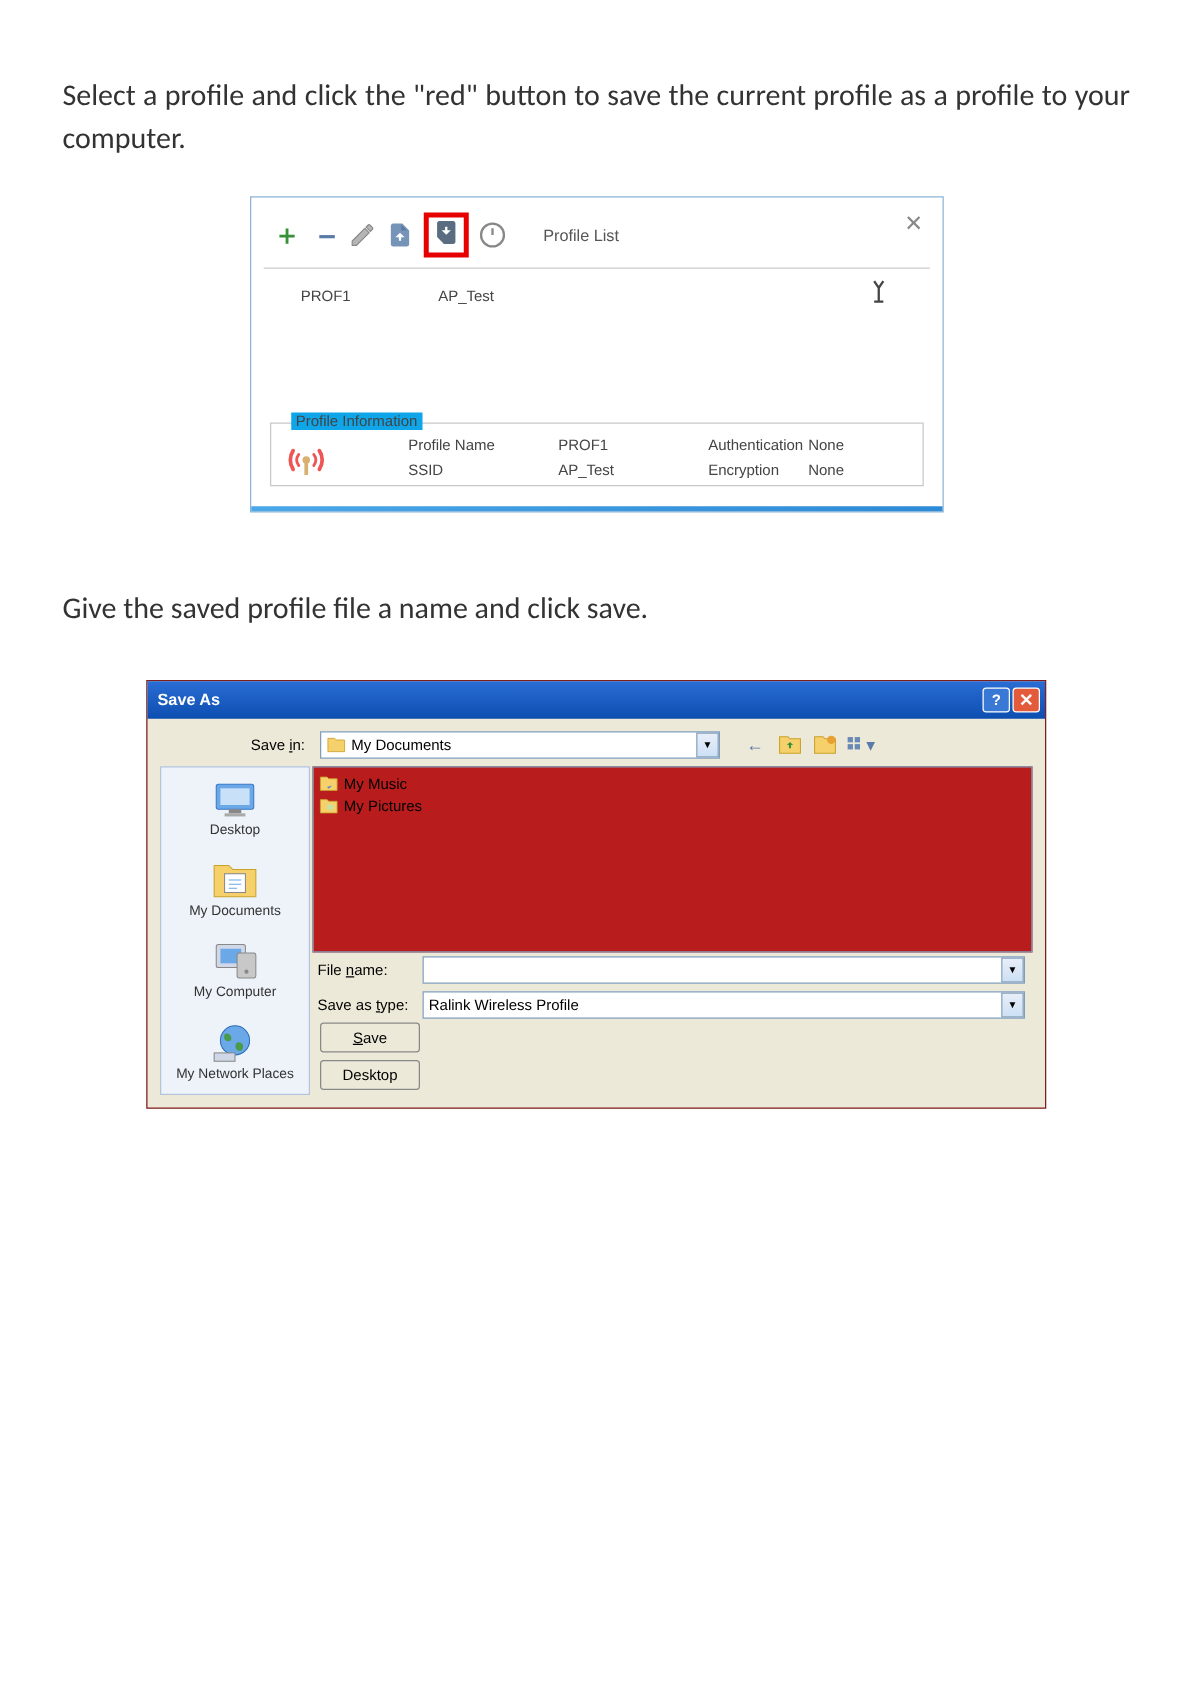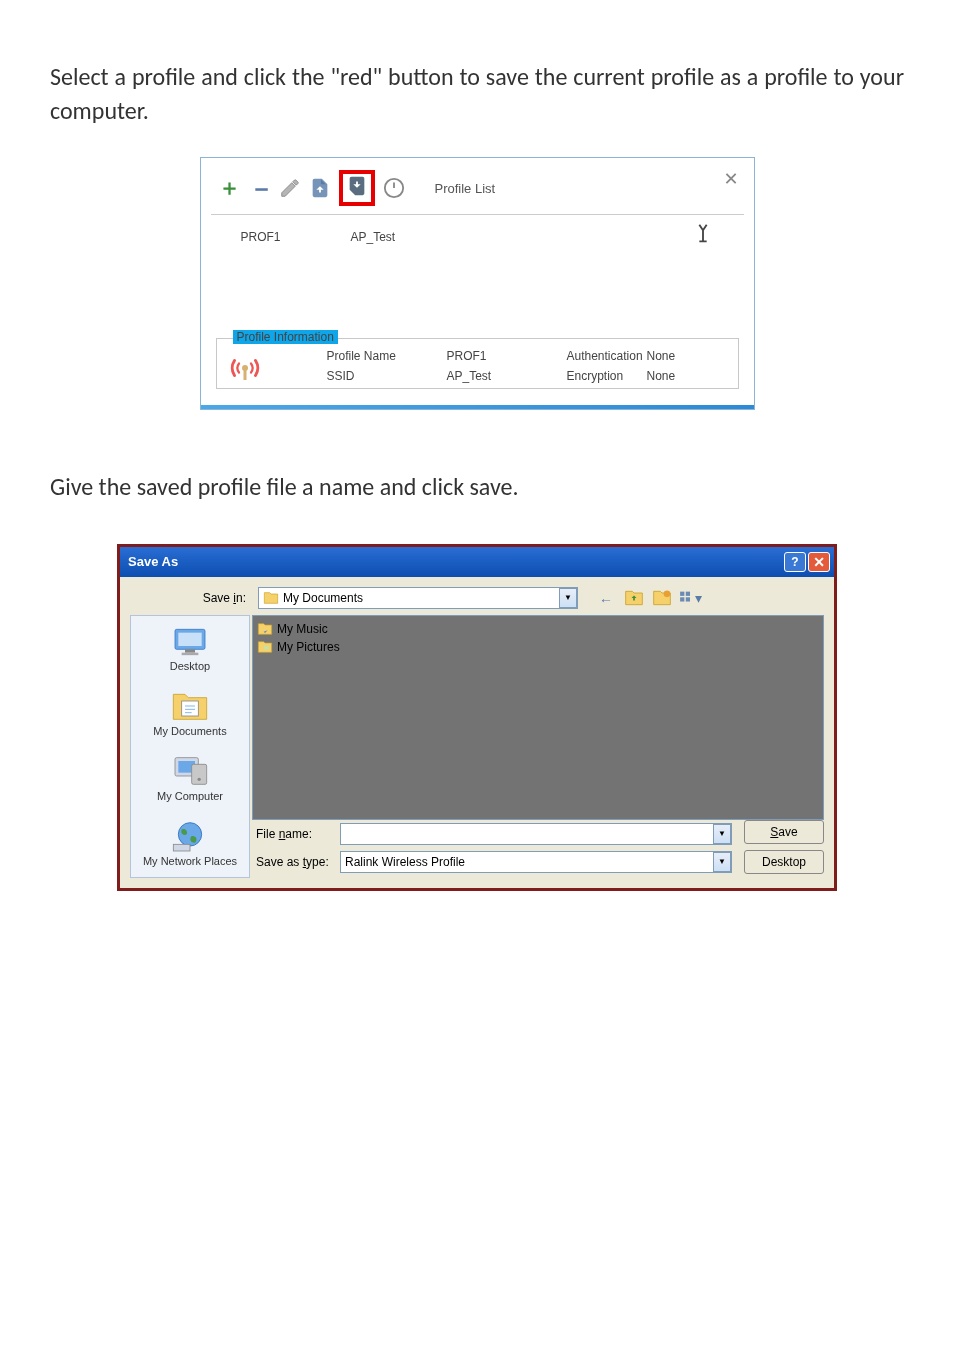--- a/index.html
+++ b/index.html
@@ -124,21 +124,21 @@
     }
     .profile-panel-bottom {
       height: 4px;
       background: linear-gradient(to right, #4aa7e8, #2d8ad6);
     }
 
     
     .save-dialog {
       width: 720px;
       margin: 0 auto;
-      border: 3px solid #7f1d1d;
+      border: 1px solid #7f1d1d;
       font-family: Tahoma, Arial, sans-serif;
       font-size: 12px;
       background: #ece9d8;
     }
     .save-titlebar {
       background: linear-gradient(to bottom, #2a6dd4, #0c4eb0);
       color: #fff;
       display: flex;
       align-items: center;
       padding: 4px 4px 4px 8px;
@@ -229,21 +229,21 @@
       color: #333;
       font-size: 11px;
       line-height: 1.2;
     }
     .place-icon {
       width: 40px;
       height: 34px;
     }
     .file-area {
       flex: 1;
-      background: #737373;
+      background: #b91c1c;
       border: 1px solid #7f9db9;
       padding: 4px;
       display: flex;
       flex-direction: column;
     }
     .file-list {
       flex: 1;
     }
     .file-item {
       display: flex;
@@ -460,21 +460,21 @@
             </div>
             <div class="file-item">
               <svg class="doc-small-icon" viewBox="0 0 24 24">
                   <path fill="#f6d06a" stroke="#c9a22a" d="M10 4H2v16h20V6H12l-2-2z"></path>
                   <rect x="10" y="10" width="8" height="6" fill="#c8e0a0"></rect>
                 </svg>
               <span>My Pictures</span>
             </div>
           </div>
         </div>
-        <div style="display:flex;">
+        <div style="display:flex;flex-direction:column;">
           <div style="flex:1;">
             <div class="bottom-row">
               <span class="bottom-label">File <span style="text-decoration:underline">n</span>ame:</span>
               <div class="bottom-input">
                 <span></span>
                 <span class="select-arrow">▼</span>
               </div>
             </div>
             <div class="bottom-row">
               <span class="bottom-label">Save as <span style="text-decoration:underline">t</span>ype:</span>

